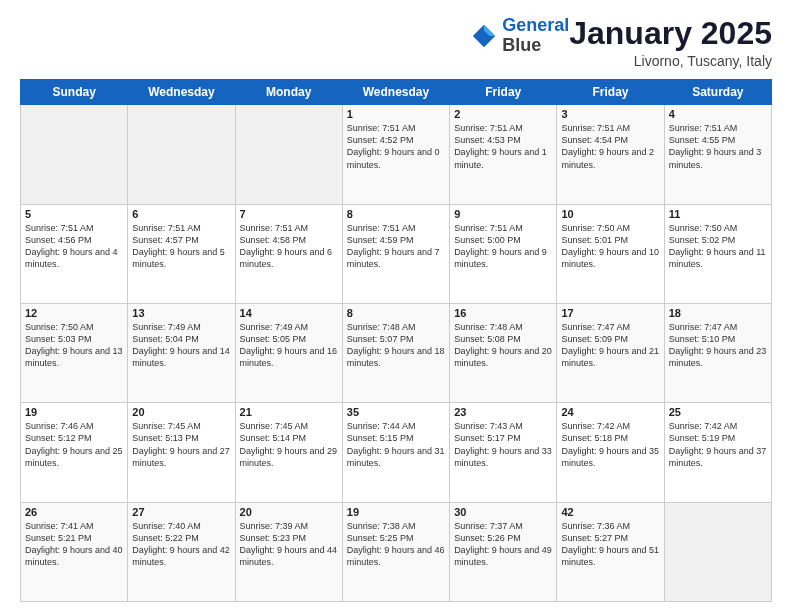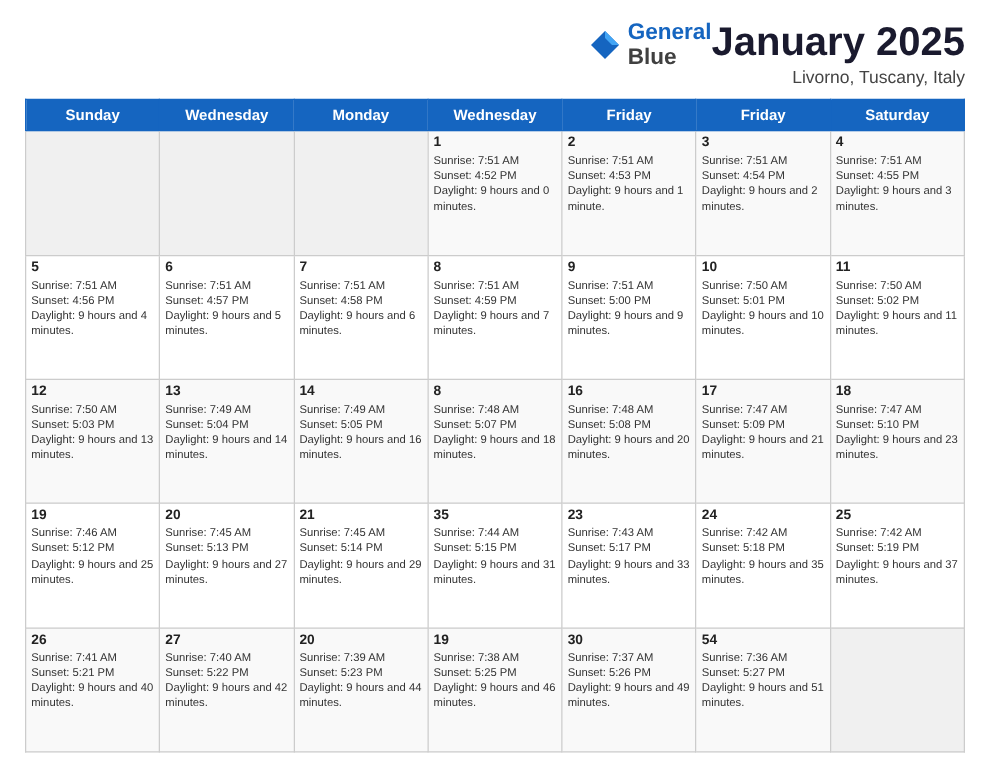--- a/index.html
+++ b/index.html
@@ -263,20 +263,20 @@
           </td>
           <td>
             <span class="day-number">19</span>
             <div class="day-info">Sunrise: 7:38 AM<br>Sunset: 5:25 PM<br>Daylight: 9 hours and 46 minutes.</div>
           </td>
           <td>
             <span class="day-number">30</span>
             <div class="day-info">Sunrise: 7:37 AM<br>Sunset: 5:26 PM<br>Daylight: 9 hours and 49 minutes.</div>
           </td>
           <td>
-            <span class="day-number">54</span>
+            <span class="day-number">42</span>
             <div class="day-info">Sunrise: 7:36 AM<br>Sunset: 5:27 PM<br>Daylight: 9 hours and 51 minutes.</div>
           </td>
           <td class="empty-cell"></td>
         </tr>
       </tbody>
   </table>
 </div>
 
 </body></html>

